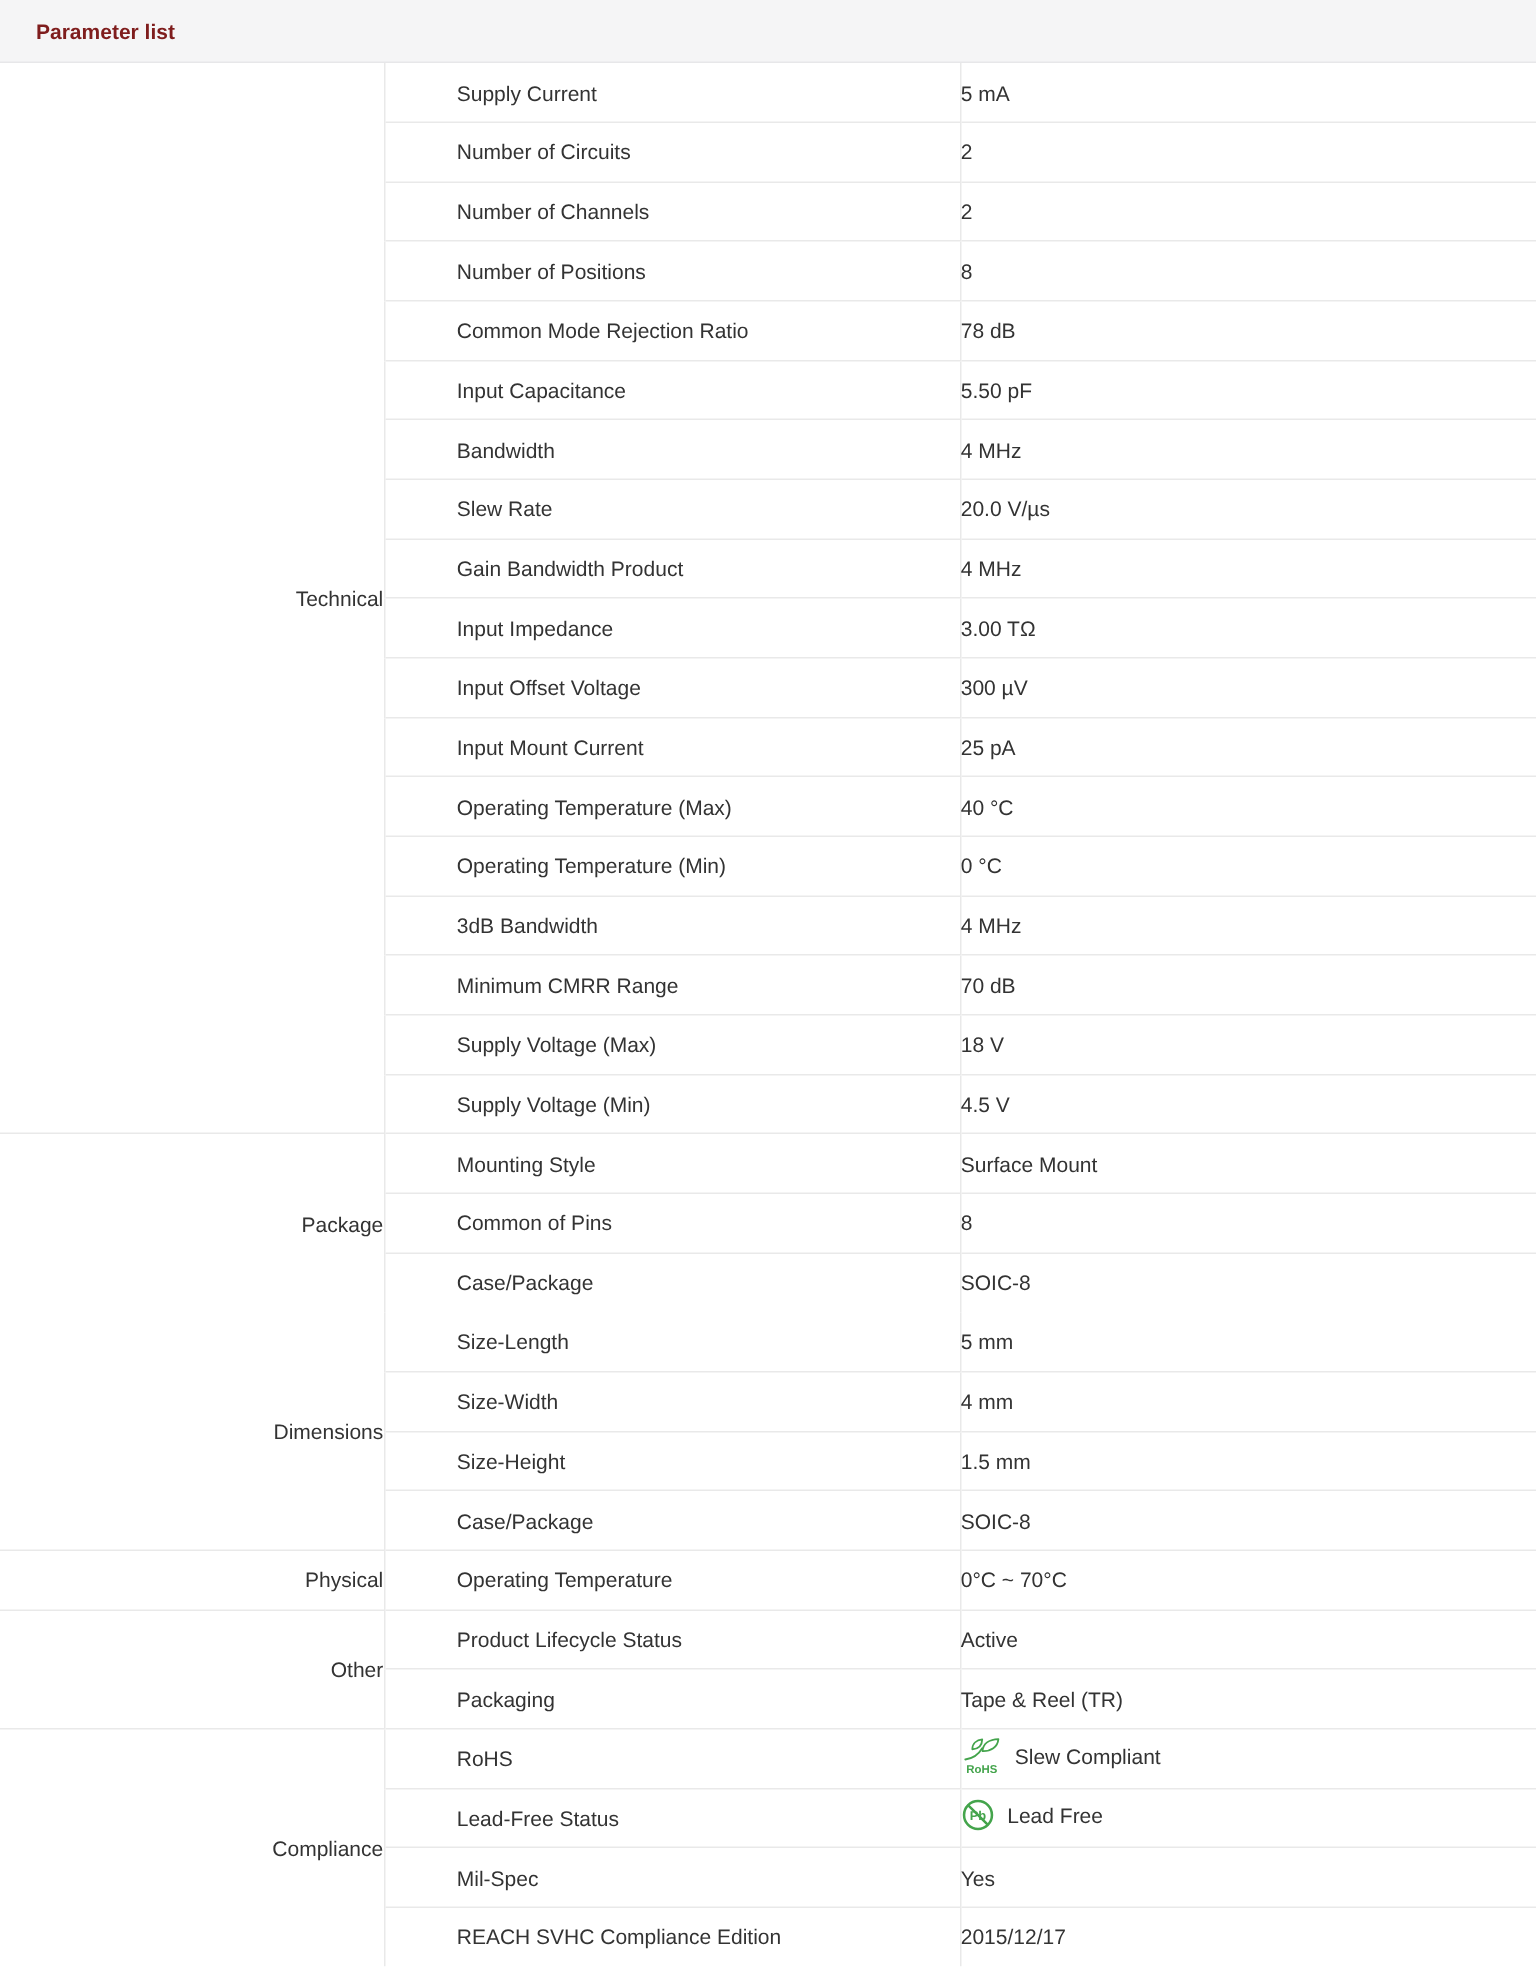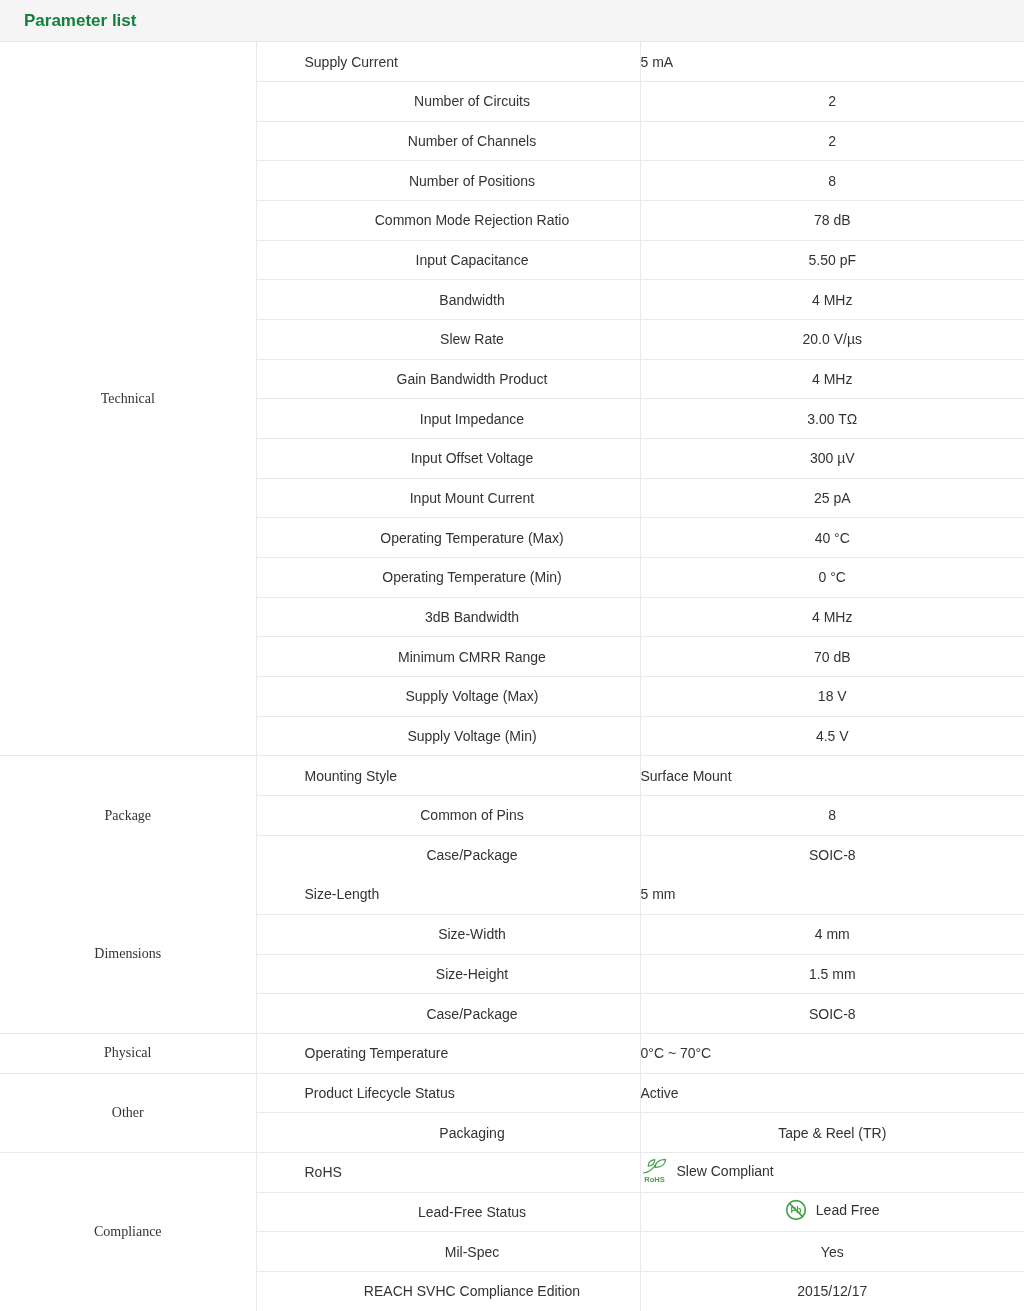--- a/index.html
+++ b/index.html
@@ -10,53 +10,51 @@
     font-family: "Liberation Sans", "DejaVu Sans", sans-serif;
   }
   .header {
     width: 1024px; height: 42px;
     background: #f5f5f6;
     border-bottom: 1px solid #e7e7e9;
     display: flex; align-items: center;
     padding-left: 24px;
   }
   .header .title {
-    font-size: 17px; font-weight: 700; color: #15803d;
+    font-size: 14px; font-weight: 700; color: #7f1d1d;
   }
   table.param-table {
     width: 1024px;
     table-layout: fixed;
     border-collapse: collapse;
   }
   col.c-cat   { width: 256px; }
   col.c-param { width: 384px; }
   col.c-value { width: 384px; }
   td {
     height: 39.66px;
     font-size: 14px;
     color: #333333;
     vertical-align: middle;
     padding: 0;
   }
   td.cat {
-    text-align: center;
+    text-align: right;
     vertical-align: middle;
-    font-family: Liberation Serif, serif;
   }
   td.param {
     padding-left: 48px;
     border-left: 1px solid #e9e9e9;
   }
   td.value {
     border-left: 1px solid #e9e9e9;
   }
   
   tr.row-sep td.param, tr.row-sep td.value {
     border-top: 1px solid #e9e9e9;
-    text-align: center;
   }
   
   tr.group-sep td {
     border-top: 1px solid #e9e9e9;
     margin-left: 20px;
   }
   .value-with-icon {
     display: inline-flex;
     align-items: center;
     gap: 9px;

